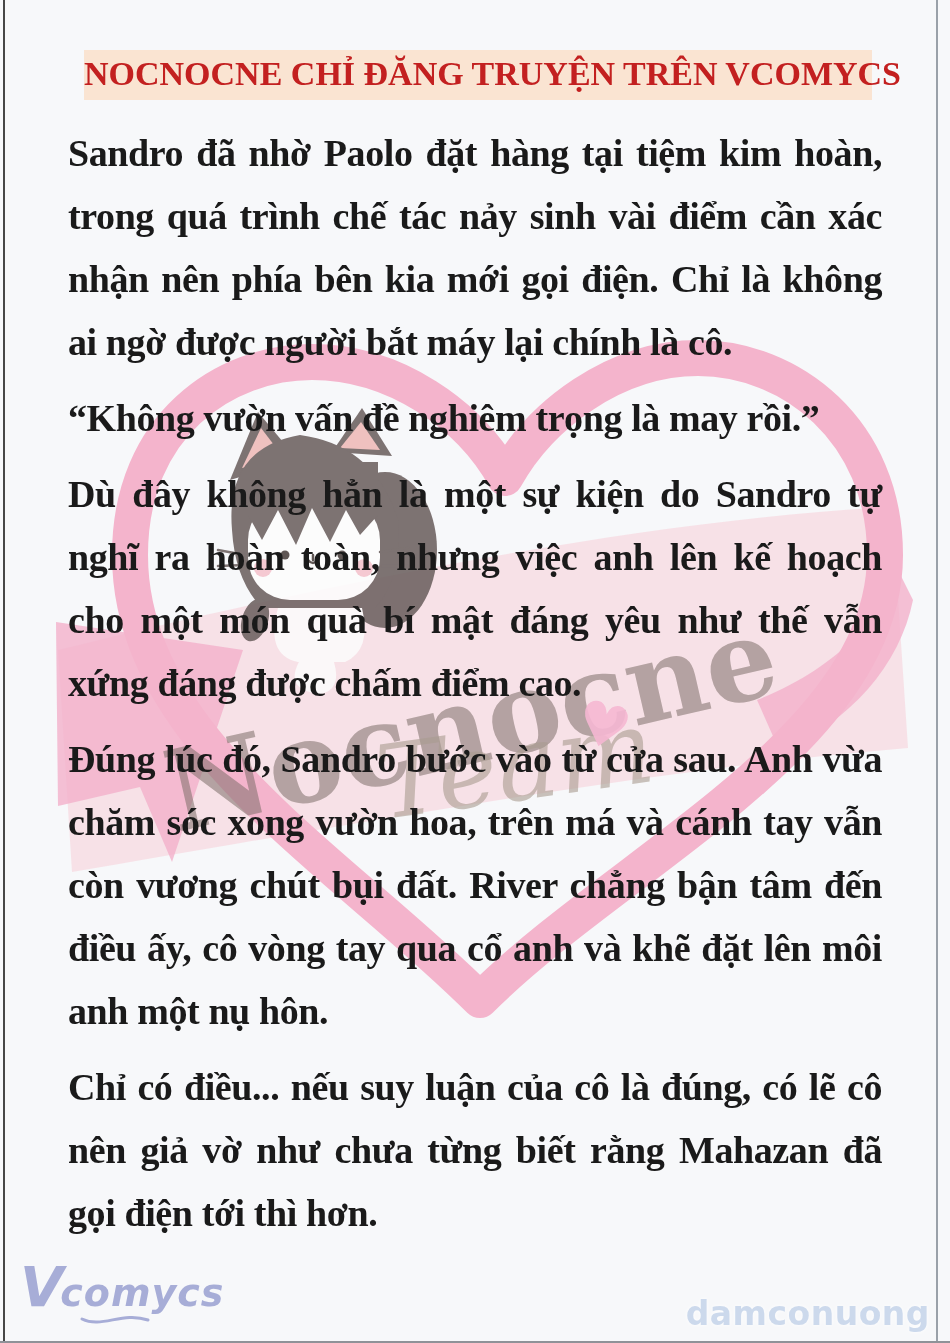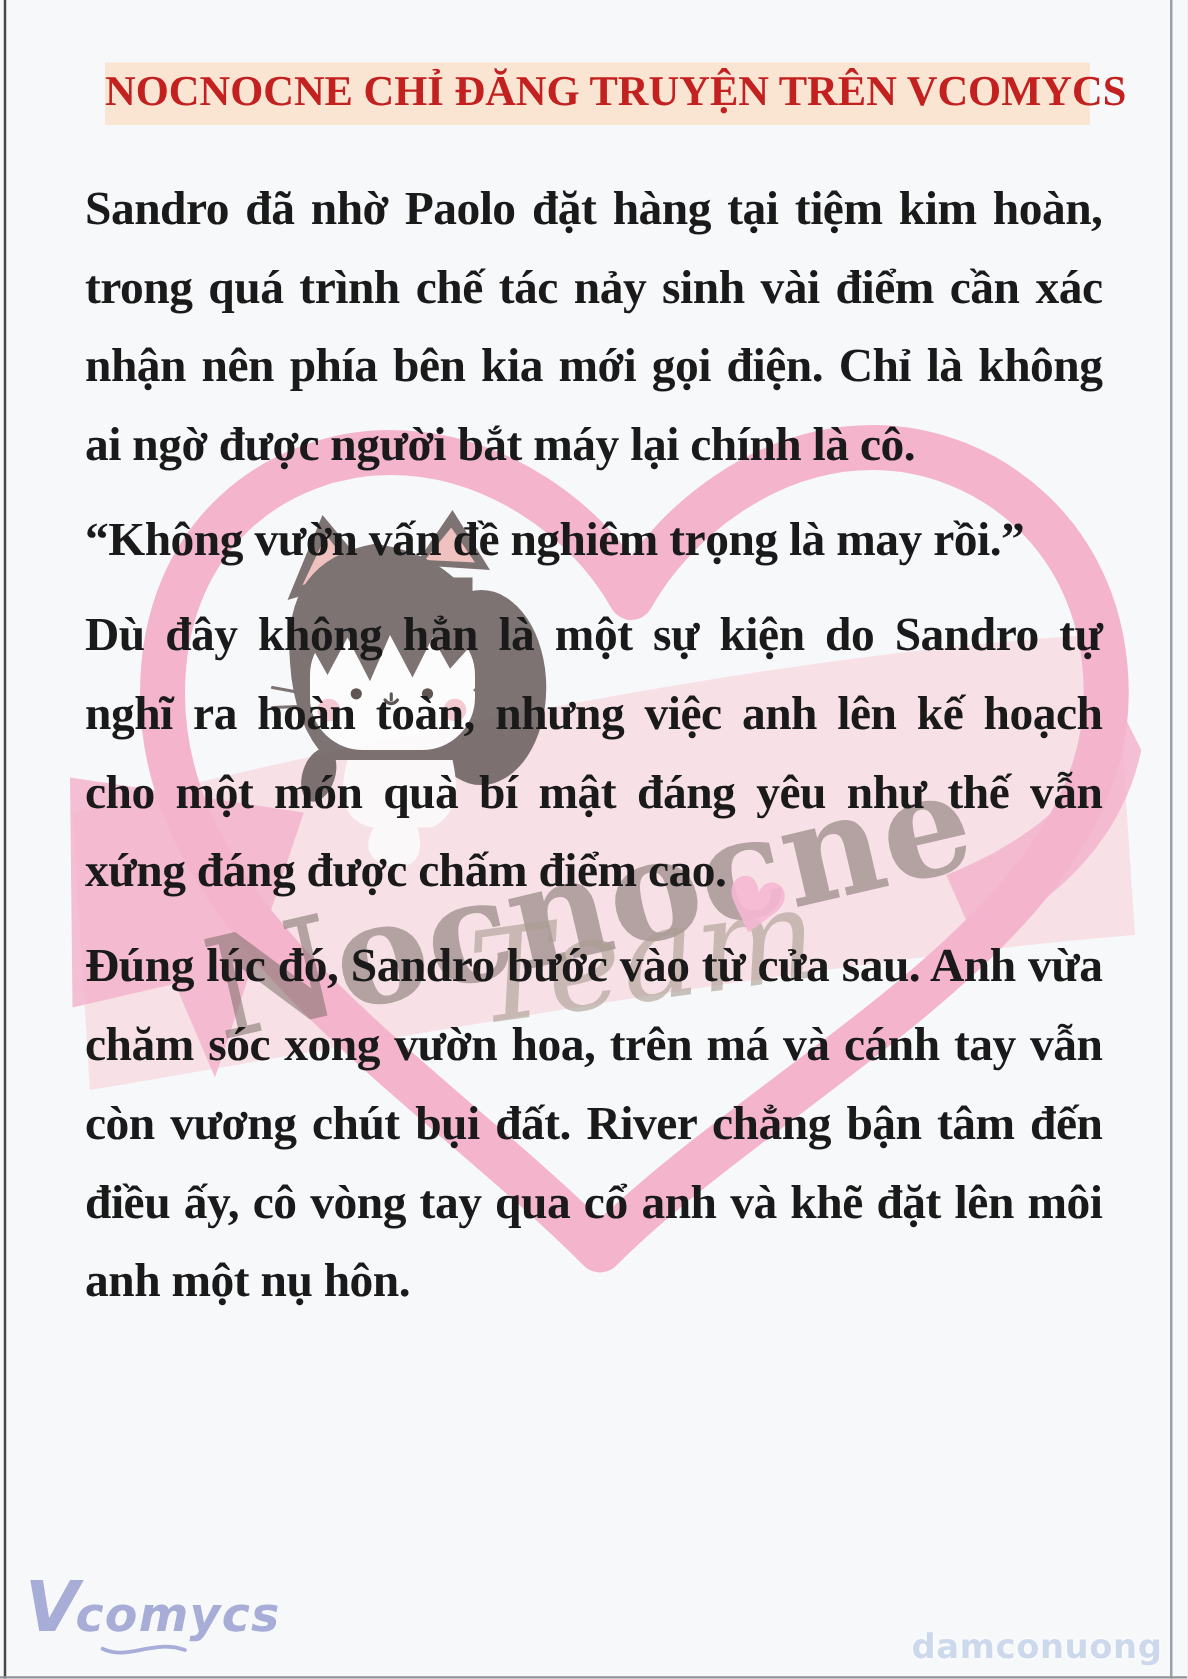--- a/index.html
+++ b/index.html
@@ -19,21 +19,21 @@
 
   
   .watermark{position:absolute;left:0;top:0;z-index:0;}
 
   
   .content{
     position:absolute;z-index:2;
     left:68px;top:50px;width:814px;
   }
   .header-strip{
-    margin:0 10px 36px 16px;
+    margin:0 10px 22px 16px;
     background:#fae4d2;
     text-align:left;
     padding:5px 0 7px 0;
   }
   .header-strip .title{
     color:#c32020;
     font-weight:bold;
     font-size:34px;
     letter-spacing:0px;
     white-space:nowrap;
@@ -59,21 +59,21 @@
     line-height:1;
   }
   .logo-v{font-size:56px;font-weight:bold;letter-spacing:-3px;}
   .logo-rest{font-size:38px;font-weight:bold;letter-spacing:1px;}
   .logo .flourish{display:block;margin:-4px 0 0 58px;}
   .credit{
     position:absolute;z-index:3;
     right:20px;bottom:10px;
     font-family:"DejaVu Sans","Liberation Sans",sans-serif;
     font-weight:bold;
-    font-size:27px;
+    font-size:33px;
     color:#ccd9ec;
     text-shadow:0 0 4px #ffffff;
     letter-spacing:0.5px;
   }
 </style>
 </head>
 <body>
 
 <div class="page">
 
@@ -125,20 +125,21 @@
   <div class="edge edge-bottom"></div>
 
   <div class="content">
     <div class="header-strip">
       <span class="title">NOCNOCNE CHỈ ĐĂNG TRUYỆN TRÊN VCOMYCS</span>
     </div>
     <p class="para">Sandro đã nhờ Paolo đặt hàng tại tiệm kim hoàn, trong quá trình chế tác nảy sinh vài điểm cần xác nhận nên phía bên kia mới gọi điện. Chỉ là không ai ngờ được người bắt máy lại chính là cô.</p>
     <p class="para">“Không vườn vấn đề nghiêm trọng là may rồi.”</p>
     <p class="para">Dù đây không hẳn là một sự kiện do Sandro tự nghĩ ra hoàn toàn, nhưng việc anh lên kế hoạch cho một món quà bí mật đáng yêu như thế vẫn xứng đáng được chấm điểm cao.</p>
     <p class="para">Đúng lúc đó, Sandro bước vào từ cửa sau. Anh vừa chăm sóc xong vườn hoa, trên má và cánh tay vẫn còn vương chút bụi đất. River chẳng bận tâm đến điều ấy, cô vòng tay qua cổ anh và khẽ đặt lên môi anh một nụ hôn.</p>
+    <p class="para">Chỉ có điều... nếu suy luận của cô là đúng, có lẽ cô nên giả vờ như chưa từng biết rằng Mahazan đã gọi điện tới thì hơn.</p>
   </div>
 
   <div class="logo">
     <span class="logo-v">V</span><span class="logo-rest">comycs</span>
     <svg class="flourish" width="74" height="18" viewBox="0 0 74 18">
       <path d="M4,8 C24,18 44,0 70,9" stroke="#a7add7" stroke-width="3" fill="none" stroke-linecap="round"></path>
     </svg>
   </div>
   <div class="credit">damconuong</div>
 

